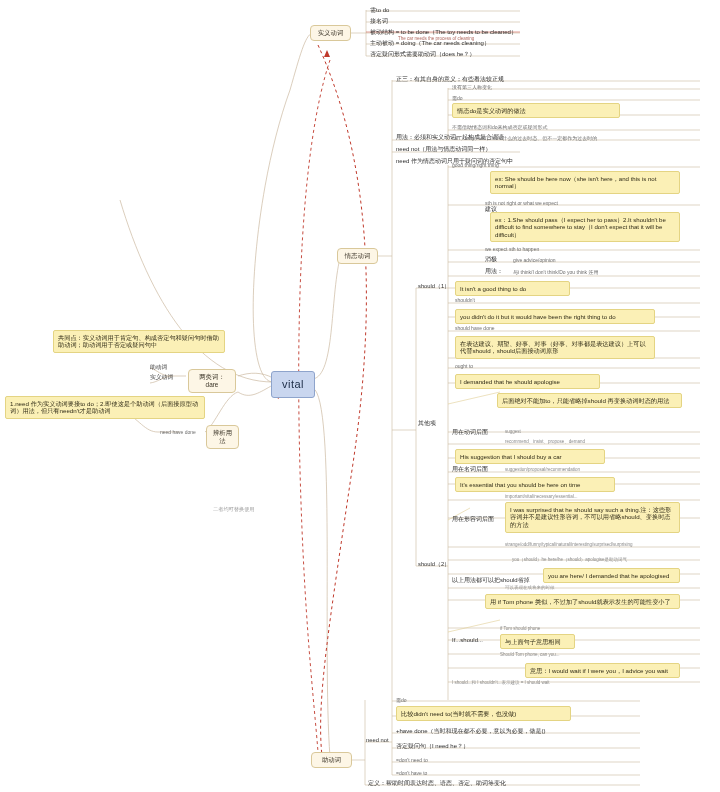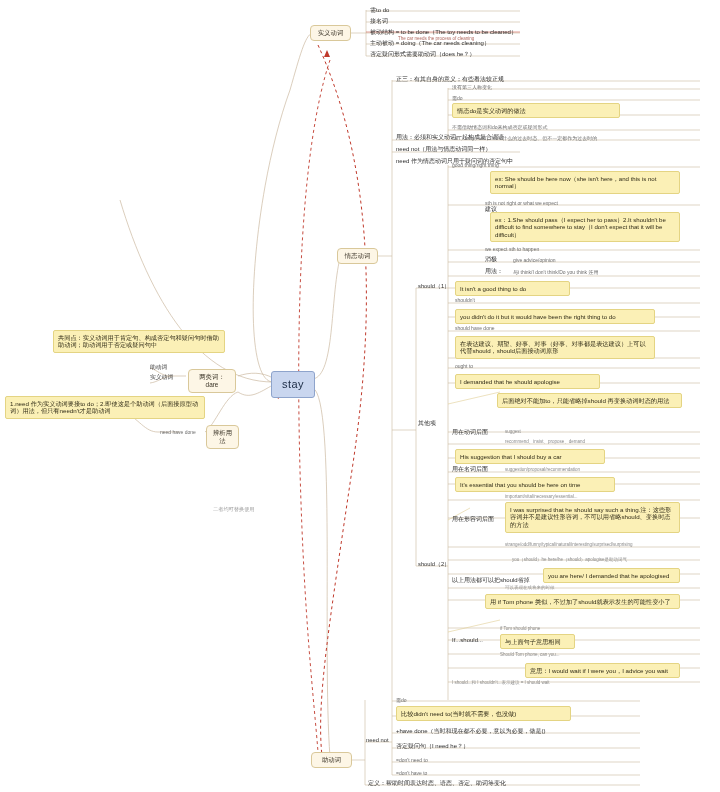--- a/index.html
+++ b/index.html
@@ -146,21 +146,21 @@
 
     <path d="M318,45 C370,160 378,300 352,470 C330,620 316,700 322,756" fill="none" stroke="#c0392b" stroke-width="1" stroke-dasharray="3,3"></path>
     <path d="M330,60 C300,150 296,320 300,470 C304,620 314,700 318,752" fill="none" stroke="#c0392b" stroke-width="0.9" stroke-dasharray="3,3"></path>
 
     <path d="M327,50 l3,7 l-6,0 z" fill="#c0392b"></path>
     <path d="M276,392 l7,3 l-5,4 z" fill="#c0392b"></path>
 
     <path d="M366,32 L520,32" stroke="#c0392b" stroke-width="0.5" fill="none"></path>
   </svg>
 
-  <div class="node topic" style="left:271px;top:371px;width:44px;">stay</div>
+  <div class="node topic" style="left:271px;top:371px;width:44px;">vital</div>
 
   <div class="node lvl1" style="left:310px;top:25px;width:41px;">实义动词</div>
 
   <div class="node leaf cn" style="left:370px;top:7px;">需to do</div>
   <div class="node leaf cn" style="left:370px;top:18px;">接名词</div>
   <div class="node leaf cn" style="left:370px;top:28.5px;">被动结构    =    to be done（The toy needs to be cleaned）</div>
   <div class="node leaf tiny" style="left:398px;top:36px;color:#b0685f;">The car needs the process of cleaning</div>
   <div class="node leaf cn" style="left:370px;top:40px;">主动被动    =    doing（The car needs cleaning）</div>
   <div class="node leaf cn" style="left:370px;top:51px;">否定疑问形式需要助动词（does he？）</div>
 

